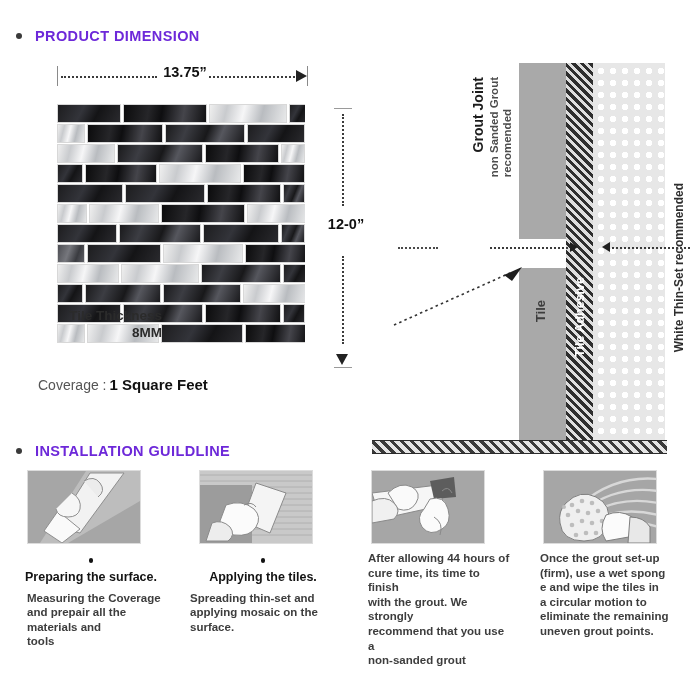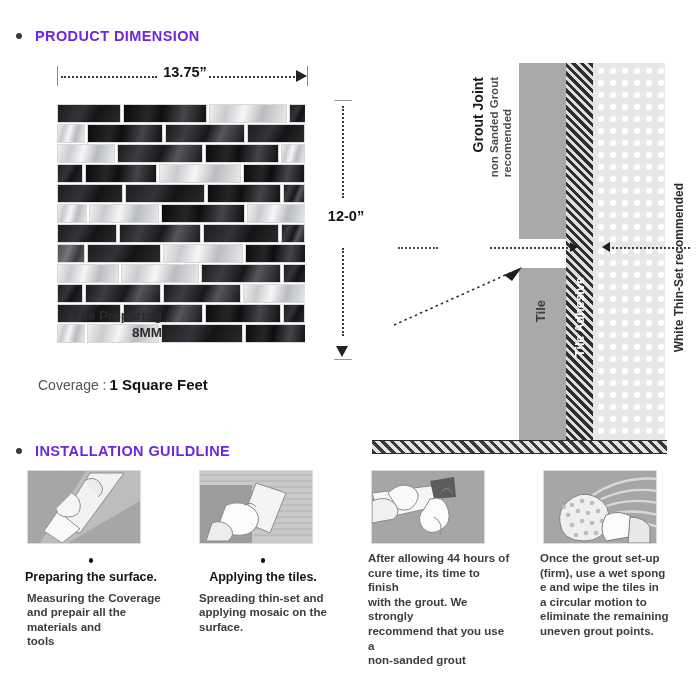--- a/index.html
+++ b/index.html
@@ -38,21 +38,21 @@
   .hdim .arrow{
     position:absolute;right:1px;top:4px;width:0;height:0;
     border-left:11px solid #222;border-top:6px solid transparent;border-bottom:6px solid transparent;
   }
   .hdim .lbl{
     position:absolute;left:97px;top:-2px;width:62px;text-align:center;
     font-size:14.5px;font-weight:bold;color:#111;
   }
 
   
-  .vdim{position:absolute;left:322px;top:100px;width:56px;height:260px;}
+  .vdim{position:absolute;left:322px;top:108px;width:56px;height:260px;}
   .vdim .endcap{position:absolute;left:12px;width:18px;height:1px;background:#9a9a9a;}
   .vdim .endcap.t{top:0;}
   .vdim .endcap.b{bottom:0;}
   .vdim .dline{
     position:absolute;left:20px;width:0;border-left:2px dotted #3b3b3b;
   }
   .vdim .dline.a{top:6px;height:92px;}
   .vdim .dline.b{top:148px;height:88px;}
   .vdim .arrow{
     position:absolute;left:14px;bottom:3px;width:0;height:0;
@@ -178,21 +178,21 @@
   .thumb{
     width:114px;height:74px;background:#a6a6a6;border:1px solid #dcdcdc;
     position:relative;overflow:hidden;box-sizing:border-box;margin-left:13px;
   }
   .step-title{
     display:flex;align-items:center;gap:7px;margin-top:14px;margin-left:2px;
     font-size:12.5px;font-weight:bold;color:#131313;flex-direction:column;
   }
   .step-title .dot{width:4.5px;height:4.5px;border-radius:50%;background:#131313;flex:0 0 auto;}
   .step-body{
-    margin-top:7px;margin-left:13px;font-size:11.5px;line-height:14.6px;
+    margin-top:7px;margin-left:4px;font-size:11.5px;line-height:14.6px;
     font-weight:bold;color:#3d3d3d;white-space:pre-line;
   }
   .step.s1 .step-body{margin-left:13px;}
   .step.s3 .step-body,.step.s4 .step-body{margin-left:10px;}
 </style>
 </head>
 <body>
 
 <div class="page">
 
@@ -323,21 +323,21 @@
       <span class="seg"></span>
       <span class="ar-l"></span>
     </div>
 
     <svg id="lead-thick" class="lead" width="136" height="66">
       <line x1="2" y1="60" x2="118" y2="8" stroke="#333" stroke-width="1.6" stroke-dasharray="2.5,3.2"></line>
       <polygon points="130,2 112,10 120,16" fill="#1e1e1e"></polygon>
     </svg>
 
     <div id="lbl-thickness">
-      <span>Tile Preparing</span><br>
+      <span>Tile Thickness</span><br>
       <span>8MM</span>
     </div>
   </div>
 
   <div class="sec-head" id="inst-head">
     <span class="dot"></span>
     <span class="txt">INSTALLATION GUILDLINE</span>
   </div>
 
   <div class="steps">

